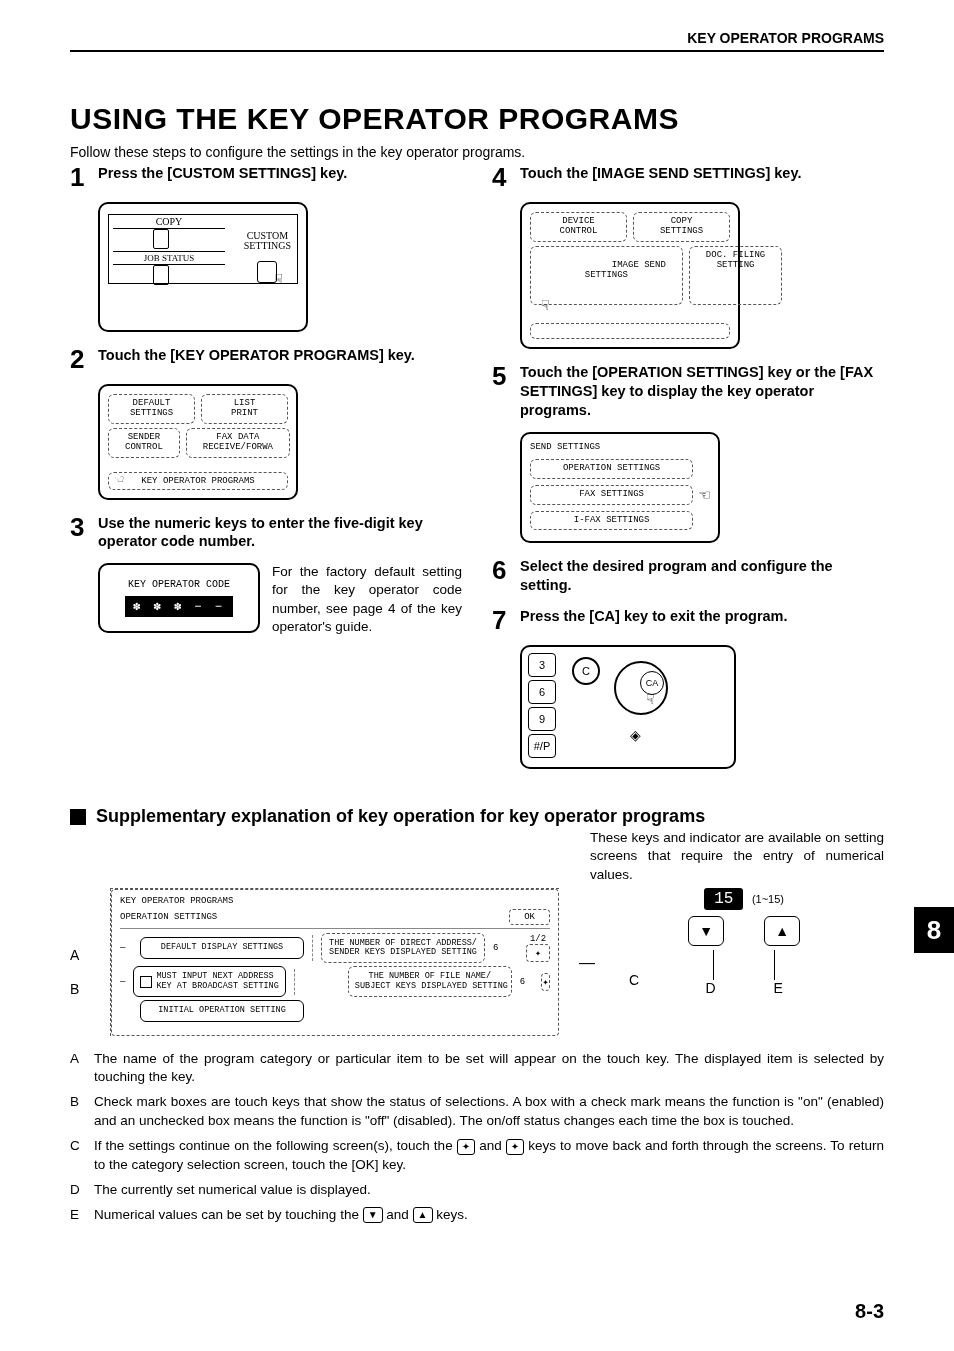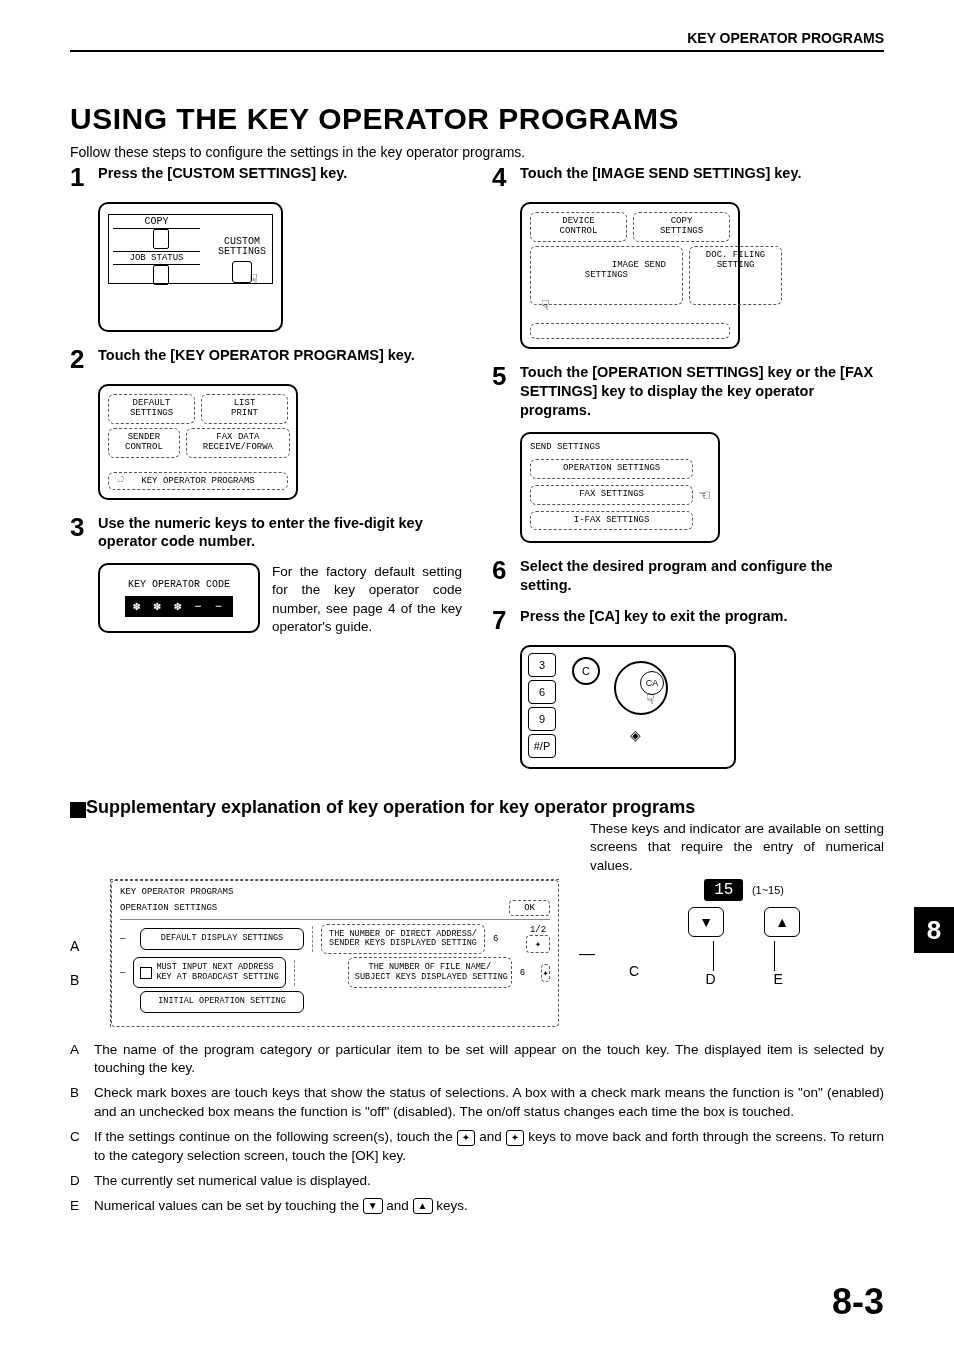--- a/index.html
+++ b/index.html
@@ -78,22 +78,22 @@
     border-radius:6px;
     padding:4px 16px;
     text-align:center;
     flex:1;
     font-size:9px;
     line-height:1.1;
   }
   .wide-btn { border:1.5px dashed #555; border-radius:6px; padding:3px 4px; text-align:center; font-size:9px; }
 
   .fig1 {
-    width:185px; height:130px; position:relative;
-    font-family: Liberation Mono, monospace; font-size:11px;
+    width:210px; height:130px; position:relative;
+    font-family: Liberation Serif, serif; font-size:11px;
   }
 
   .step3row { display:flex; gap:12px; align-items:flex-start; margin-left:28px; }
   .step3fig {
     border:2px solid #000; border-radius:10px; padding:14px 4px;
     width:150px; text-align:center; font-family:"Courier New",monospace; font-size:10px;
   }
   .code-field {
     display:inline-block; background:#000; color:#fff; padding:3px 8px; margin-top:6px;
     font-family:"Courier New",monospace; font-size:12px; letter-spacing:3px;
@@ -105,22 +105,22 @@
     width:200px; padding:6px; margin:4px 0 10px 28px;
     display:flex; gap:8px; align-items:center;
   }
   .keypad-col div {
     border:1px solid #000; border-radius:4px; width:26px; height:22px;
     display:flex; align-items:center; justify-content:center;
     font-size:11px; margin-bottom:3px;
   }
 
   .section2-heading {
-    display:flex; align-items:flex-end; 
-    margin-top: 18px;
+    display:flex; align-items:center; gap:10px;
+    margin-top: 27px;
   }
   .square { width:16px; height:16px; background:#000; }
   .sec2-title { font-size:18px; font-weight:bold; }
   .sec2-intro { font-size:13.5px; text-align:justify; line-height:1.35; margin-left: 520px; margin-top:2px; }
 
   .diagram-row {
     display:flex; align-items:flex-start; gap:20px;
     margin-top: 4px;
   }
   .ab-labels { width:20px; font-size:14px; padding-top:50px; line-height:34px; }
@@ -148,21 +148,21 @@
   .arrbtn { border:1.5px solid #000; border-radius:6px; width:34px; height:28px; display:flex; align-items:center; justify-content:center; font-size:14px;}
   .de-labels { display:flex; gap:58px; justify-content:center; margin-top:36px; font-size:14px;}
 
   .definitions { margin-top:14px; font-size:13.5px; line-height:1.4; }
   .definitions .row { display:flex; margin-bottom:6px; text-align:justify;}
   .definitions .lab { width:24px; flex-shrink:0;}
   .inline-key { display:inline-block; border:1px solid #000; border-radius:3px; padding:0 4px; font-size:10px; vertical-align:middle; line-height:14px; height:14px;}
 
   .page-num {
     position:absolute; right:70px; bottom:28px;
-    font-size:36px; font-weight:bold;
+    font-size:20px; font-weight:bold;
   }
   .side-tab {
     position:absolute; right:0; top:907px;
     width:40px; height:46px; background:#000; color:#fff;
     font-size:26px; font-weight:bold; display:flex; align-items:center; justify-content:center;
   }
   .c-label { font-size:14px; align-self:center; padding-top:36px;}
   .hand { font-size:14px; }
 </style>
 </head>
@@ -183,21 +183,21 @@
         <div class="step-body">
           <div class="step-title">Press the [CUSTOM SETTINGS] key.</div>
         </div>
       </div>
       <div class="fig fig1">
         <div style="position:absolute; left:8px; right:8px; top:10px; bottom:46px; border:1px solid #000;">
           <div style="position:absolute; left:4px; top:0; right:72px; border-bottom:1px solid #000; text-align:center; font-size:10px; padding:1px 0;">COPY</div>
           <div style="position:absolute; left:44px; top:14px; width:14px; height:18px; border:1px solid #000; border-radius:2px;"></div>
           <div style="position:absolute; left:4px; top:36px; right:72px; border-top:1px solid #000; border-bottom:1px solid #000; text-align:center; font-size:9px; padding:1px 0;">JOB STATUS</div>
           <div style="position:absolute; left:44px; top:50px; width:14px; height:18px; border:1px solid #000; border-radius:2px;"></div>
-          <div style="position:absolute; right:6px; top:22px; font-size:10px; line-height:1; white-space:pre; text-align:center;">CUSTOM
+          <div style="position:absolute; right:6px; top:16px; font-size:10px; line-height:1; white-space:pre; text-align:center;">CUSTOM
 SETTINGS</div>
           <div style="position:absolute; right:20px; top:46px; width:18px; height:20px; border:1px solid #000; border-radius:3px;"></div>
           <span class="hand" style="position:absolute; right:14px; top:56px;">☟</span>
         </div>
       </div>
 
       <div class="step">
         <div class="step-num">2</div>
         <div class="step-body">
           <div class="step-title">Touch the [KEY OPERATOR PROGRAMS] key.</div>

